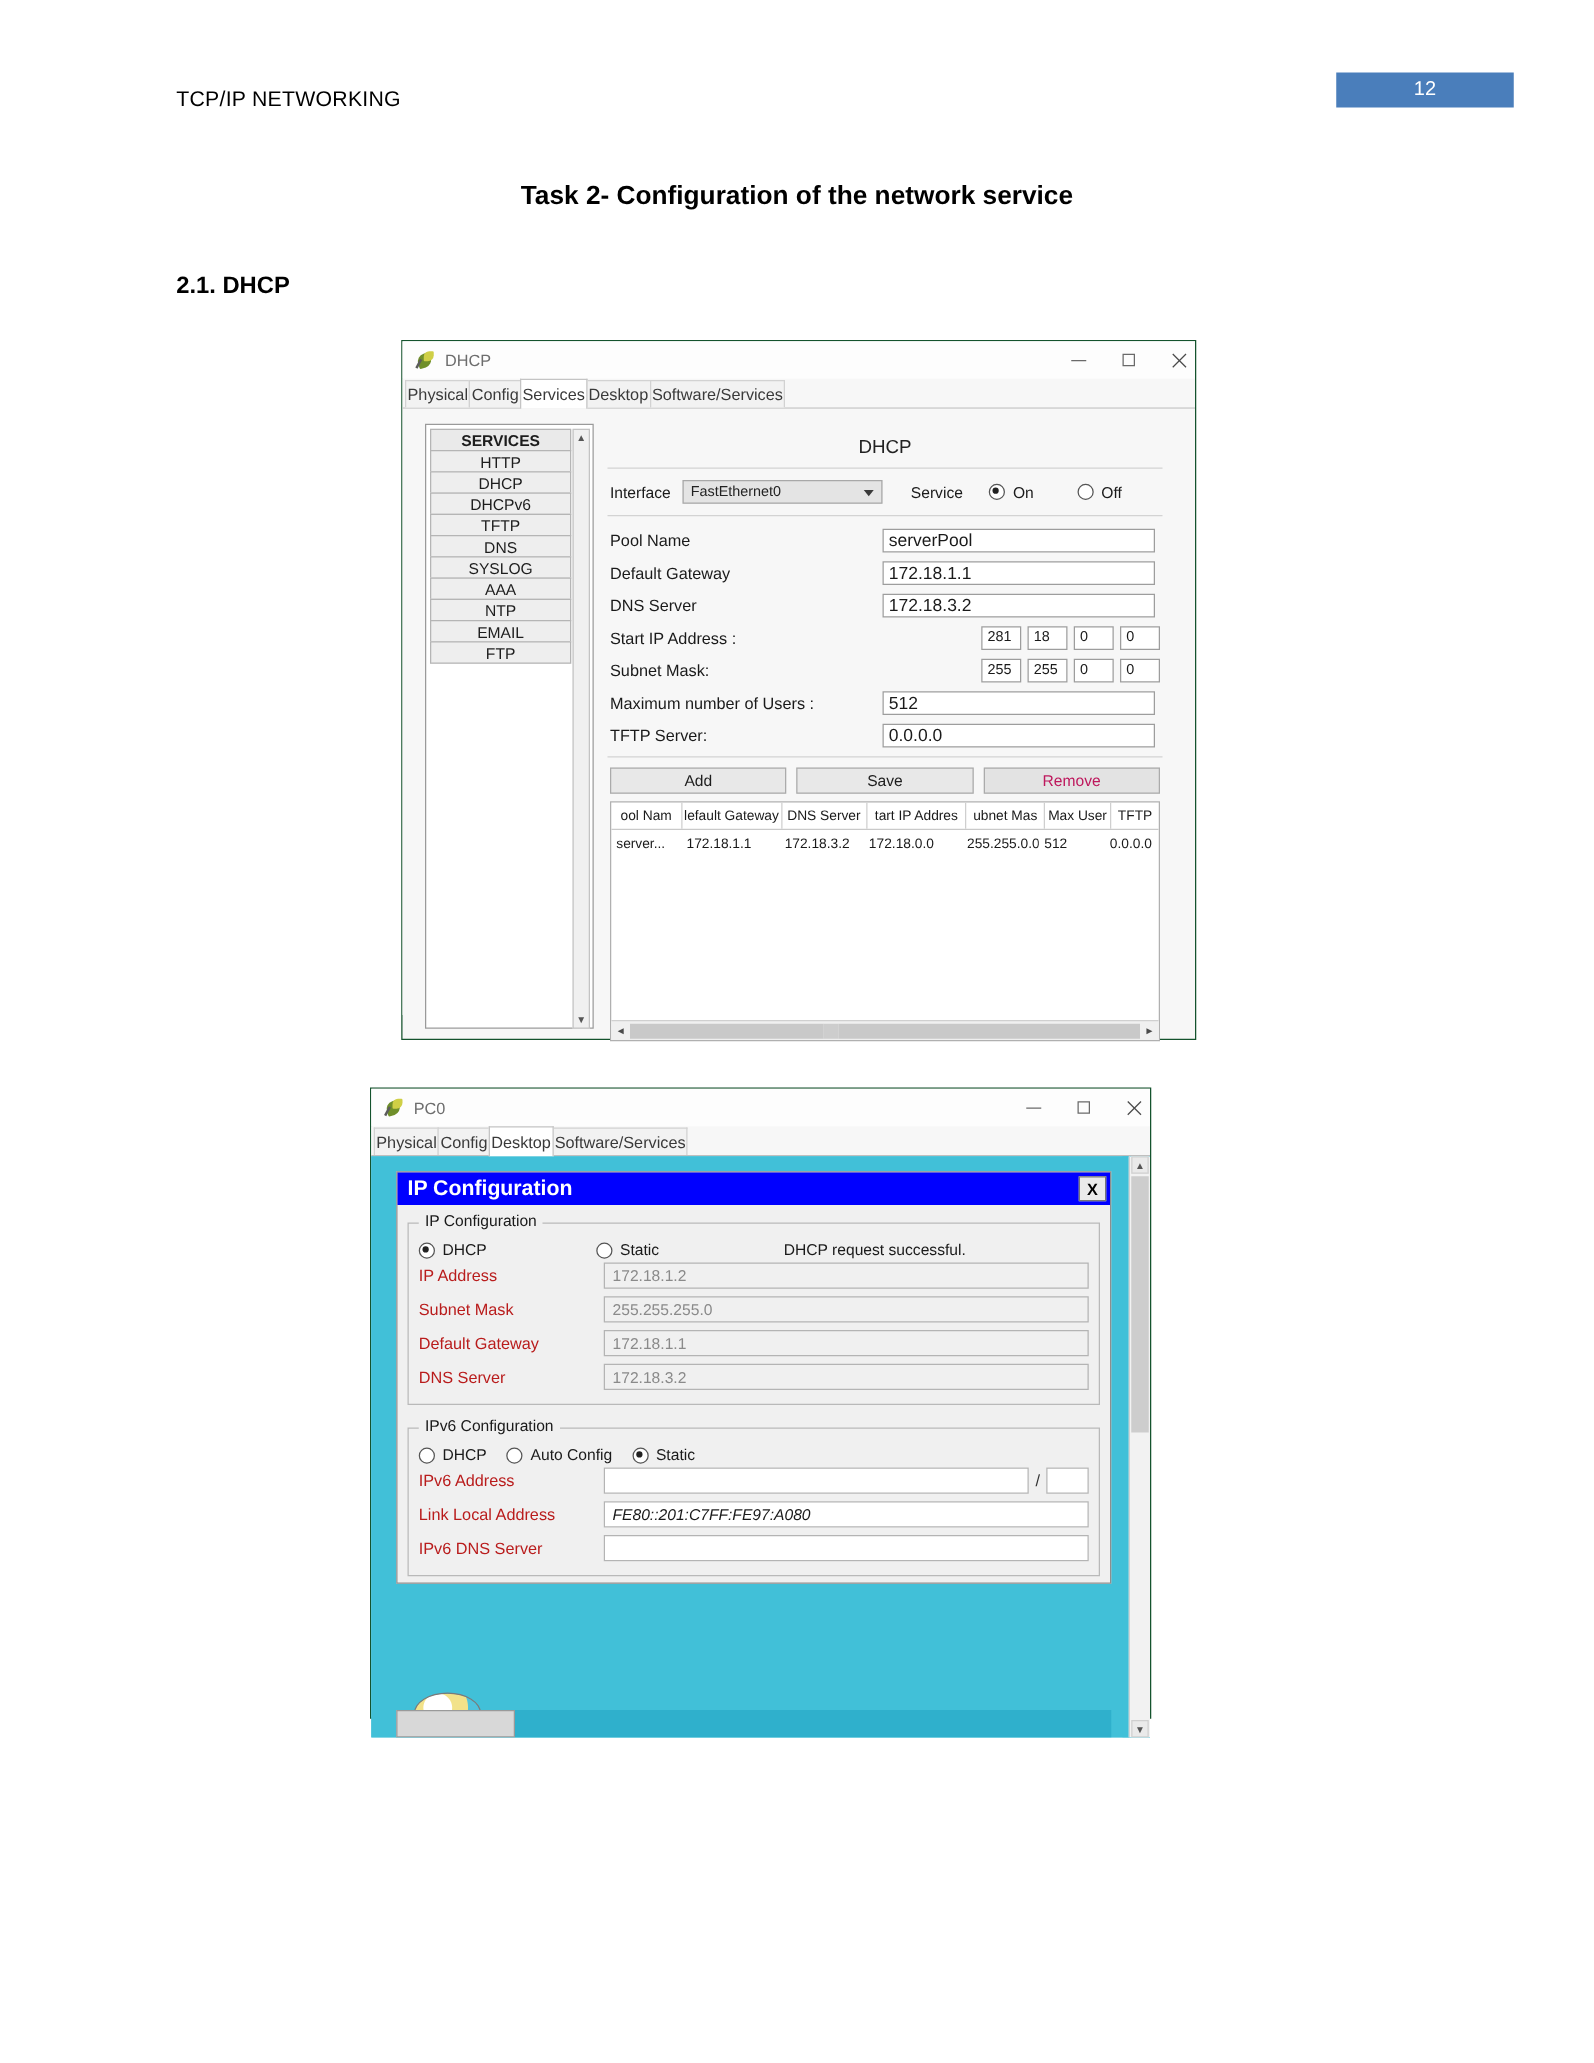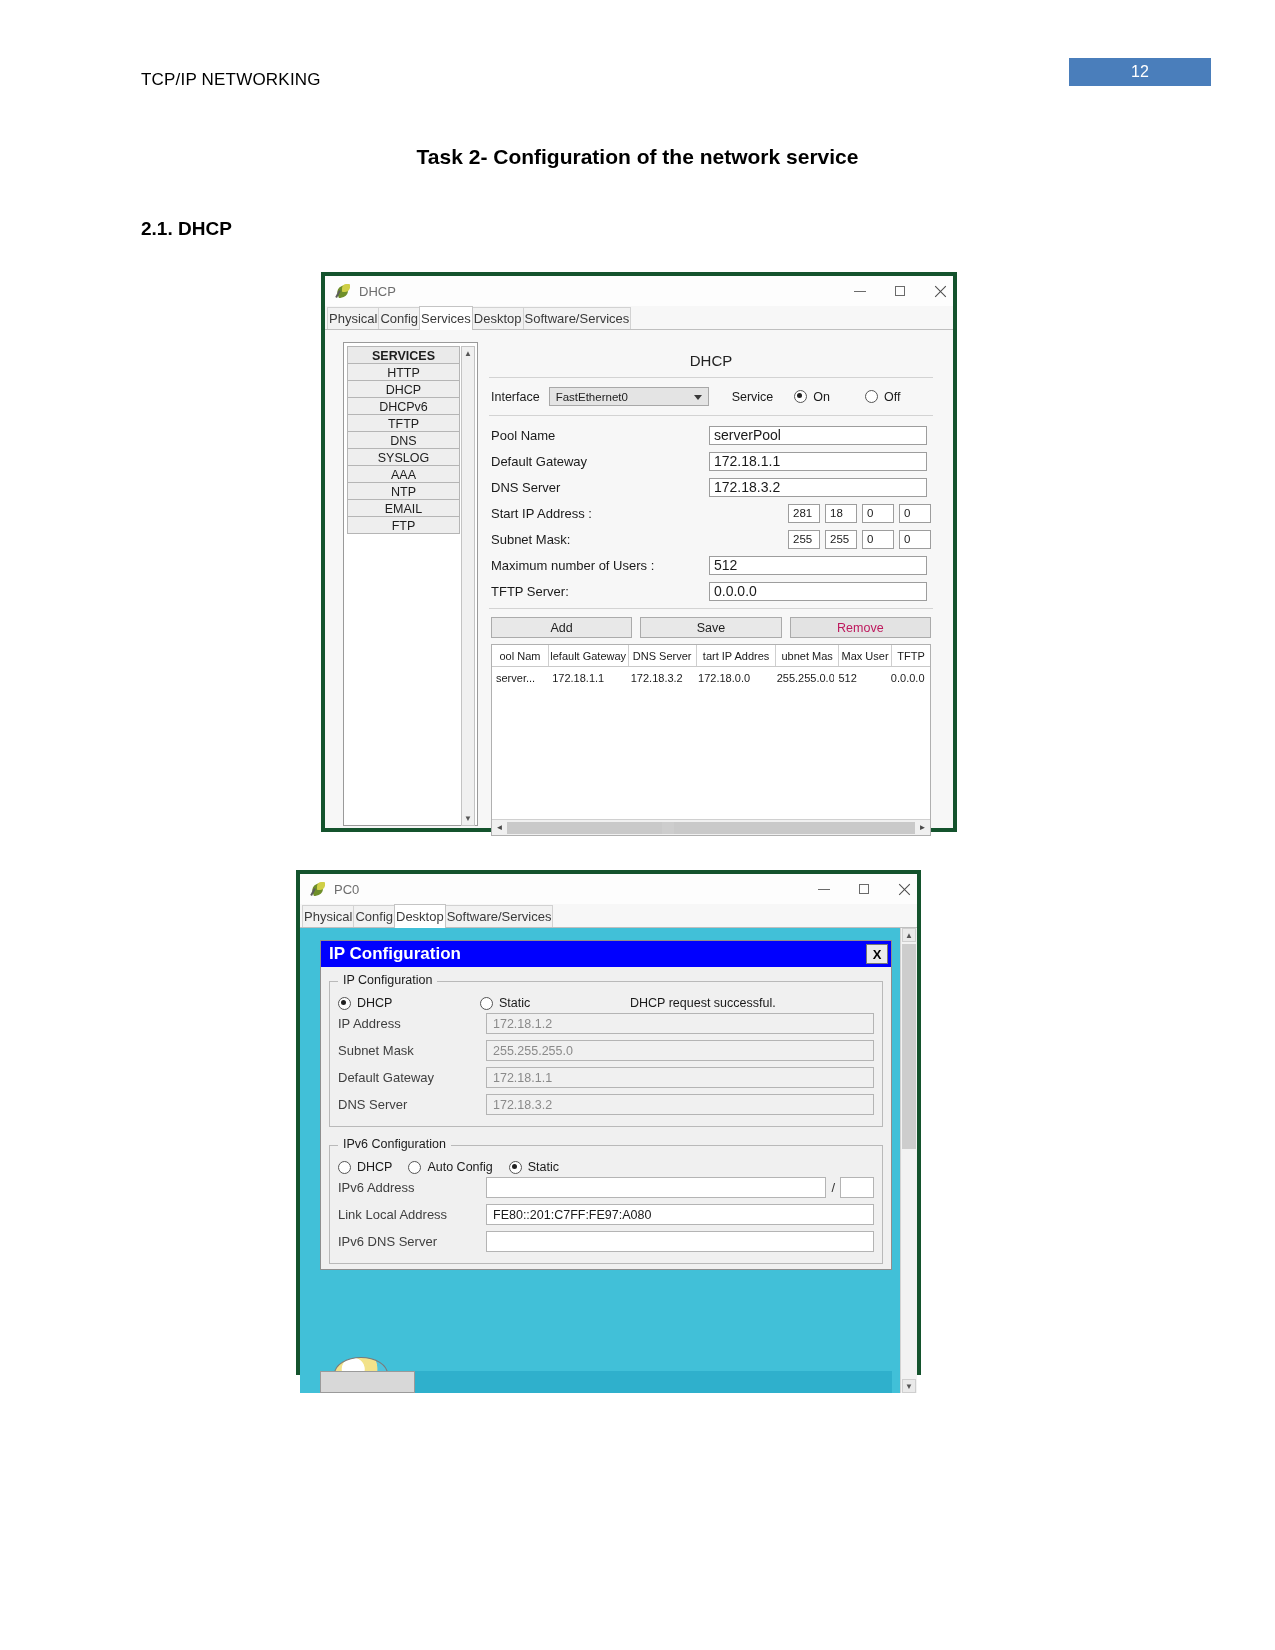--- a/index.html
+++ b/index.html
@@ -32,21 +32,21 @@
   }
   .section-title {
     position:absolute; top:218px; left:141px;
     font-size:19px; font-weight:bold; color:#000;
   }
 
   
   .pt-window {
     position:absolute;
     background:#f7f7f7;
-    border:4px solid #14532d;
+    border:1px solid #14532d;
     box-sizing:border-box;
   }
   .pt-titlebar {
     height:30px; display:flex; align-items:center;
     background:#fdfdfd;
     padding:0 4px 0 10px;
     position:relative;
   }
   .pt-appicon {
     width:16px; height:16px; margin-right:8px; position:relative;
@@ -298,28 +298,28 @@
     margin:8px 8px 0 8px; border:1px solid #b9b9b9;
     padding:0 8px 8px 8px; position:relative;
   }
   .fs-legend {
     position:absolute; top:-9px; left:8px; background:#f0f0f0;
     padding:0 5px; font-size:12.5px; color:#1a1a1a;
   }
   .radio-row { display:flex; align-items:center; padding-top:14px; }
   .radio-row .radio-wrap { margin-right:0; }
   .iprow { display:flex; align-items:center; height:27px; }
-  .iprow .lbl2 { width:148px; font-size:13px; color:#404040; }
+  .iprow .lbl2 { width:148px; font-size:13px; color:#b91c1c; }
   .rinput {
     flex:1; height:21px; background:#f0f0f0;
     border:1px solid #b4b4b4; box-sizing:border-box;
     font-size:12.5px; color:#8a8a8a;
     display:flex; align-items:center; padding-left:6px;
   }
-  .rinput.white { background:#ffffff; color:#1a1a1a; }
+  .rinput.white { background:#ffffff; color:#1a1a1a;font-style:italic; }
   .rinput.empty { background:#ffffff; }
   .prefix-sep { margin:0 5px; font-size:13px; color:#333; }
   .prefix-box {
     width:34px; height:21px; background:#fff; border:1px solid #b4b4b4;
     box-sizing:border-box;
   }
   .pc-taskbar {
     position:absolute; left:20px; bottom:0; width:572px; height:22px;
     background:#2fb0cc;
   }

